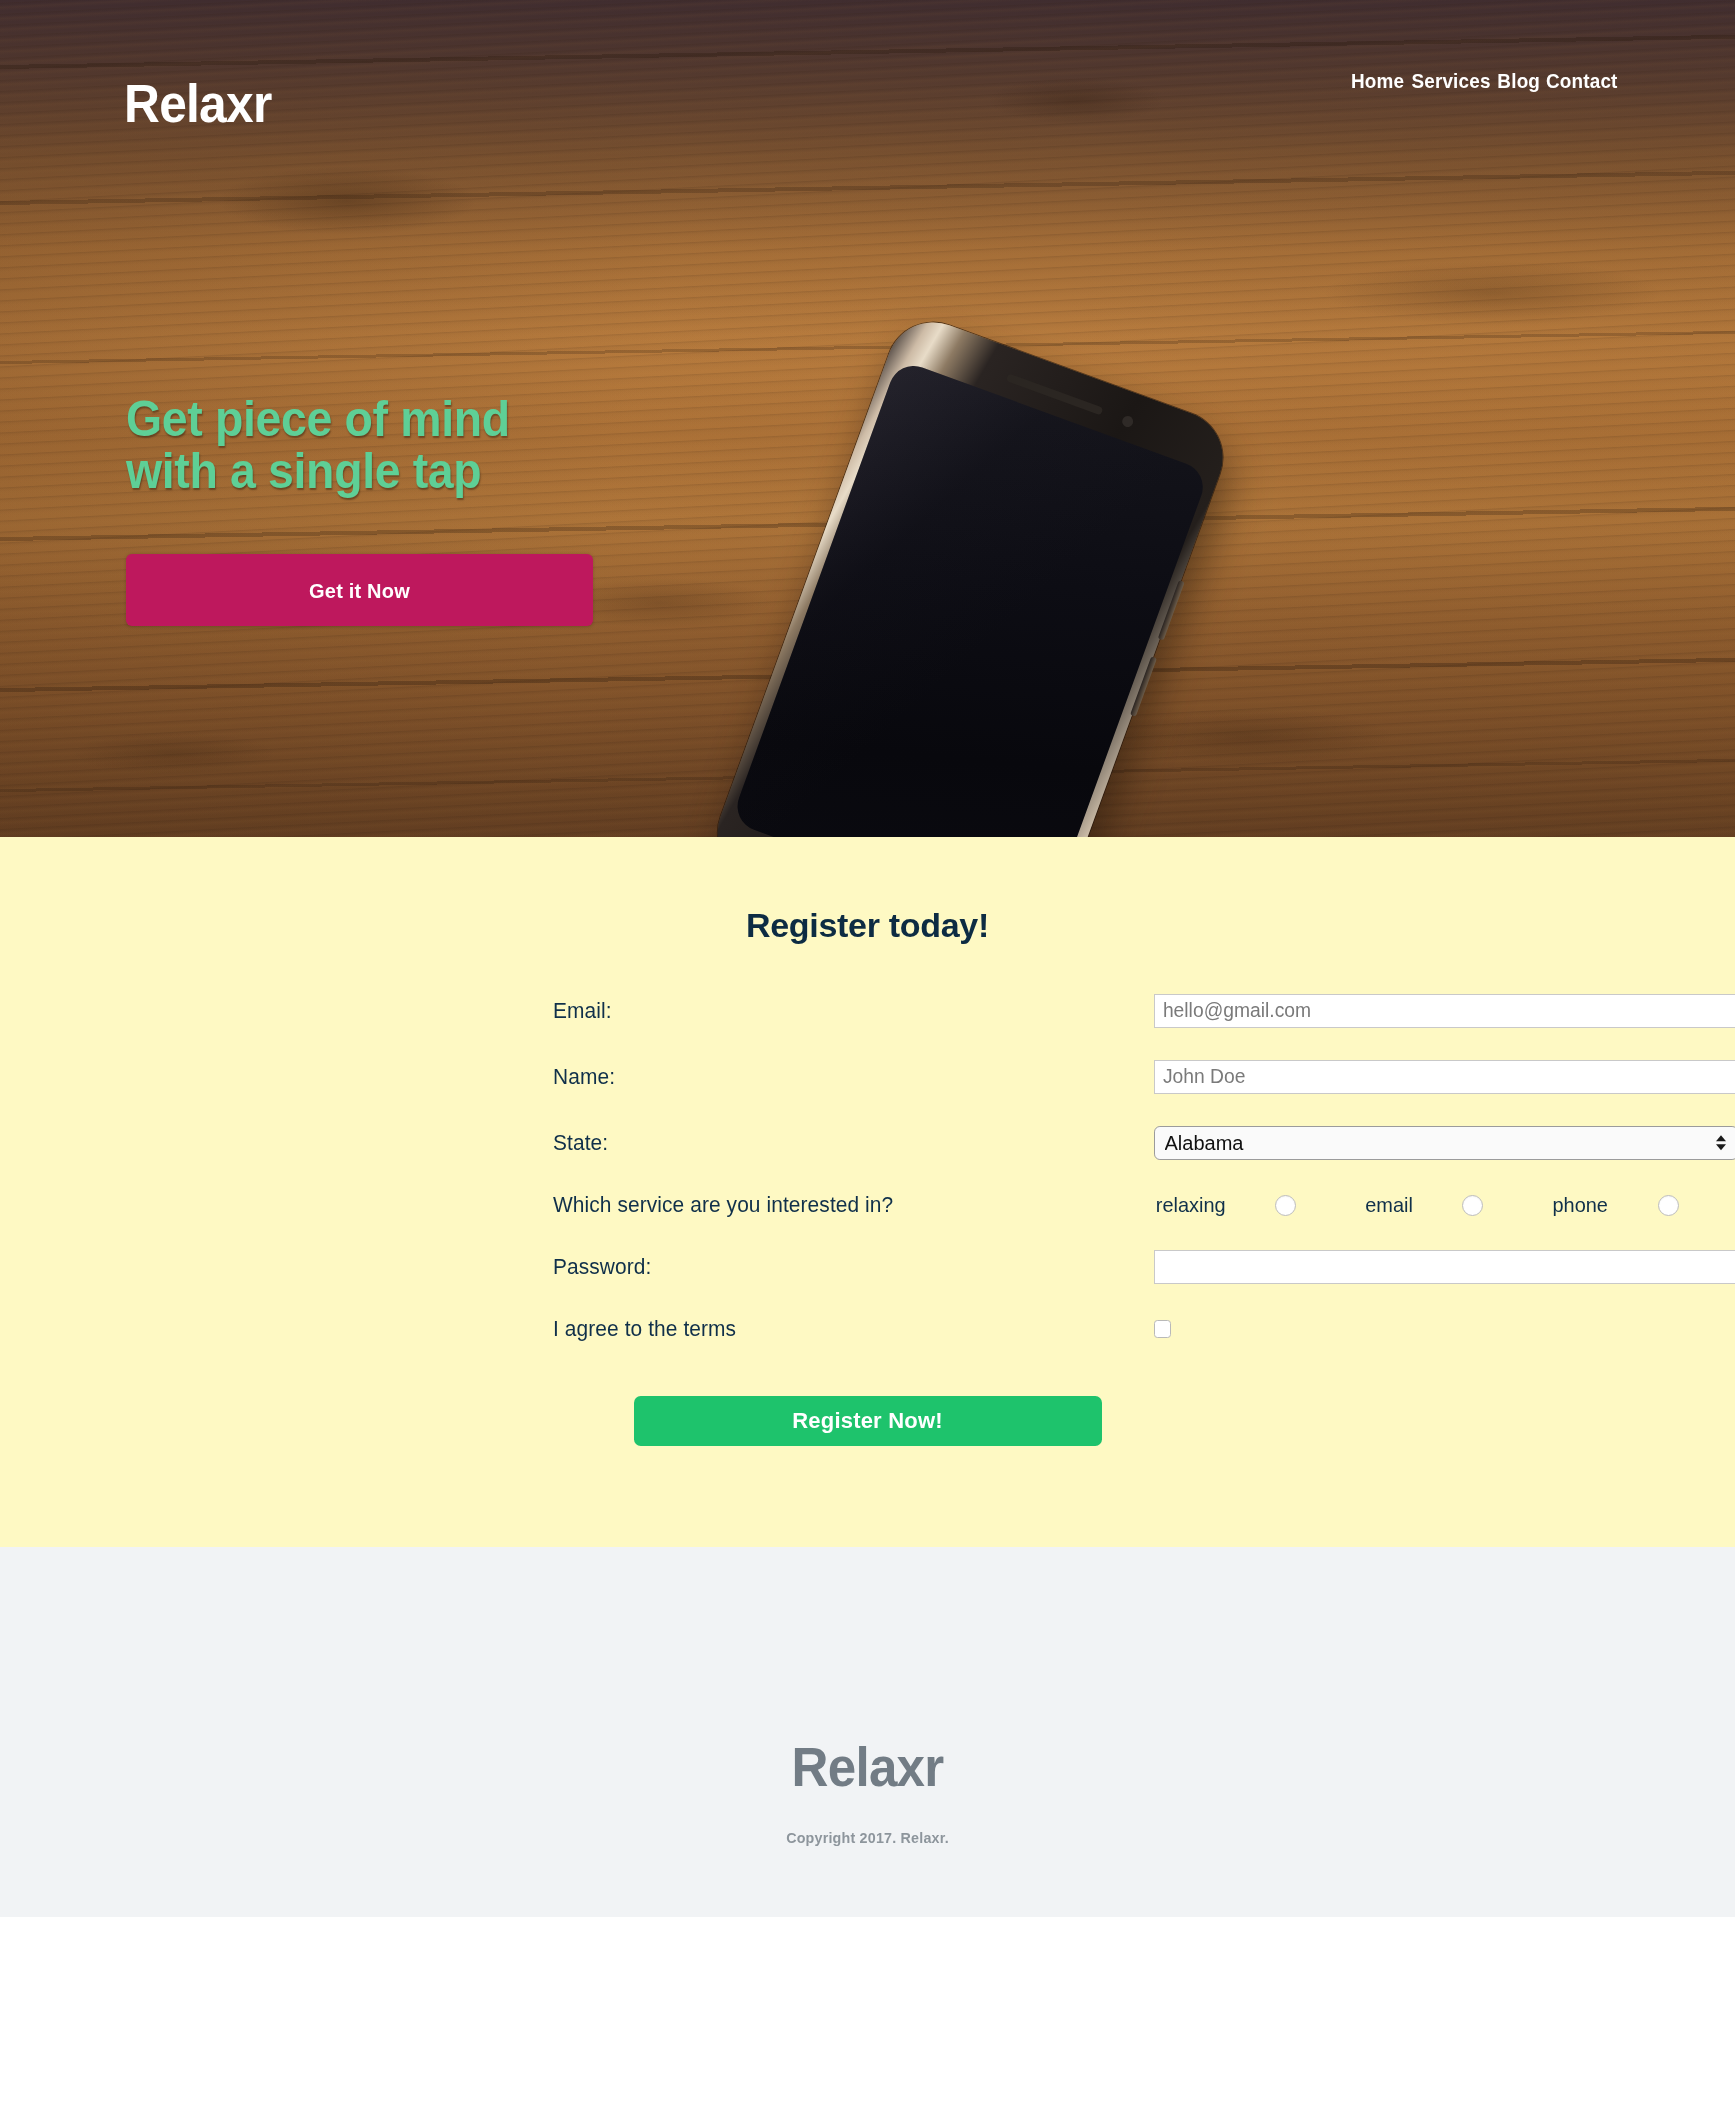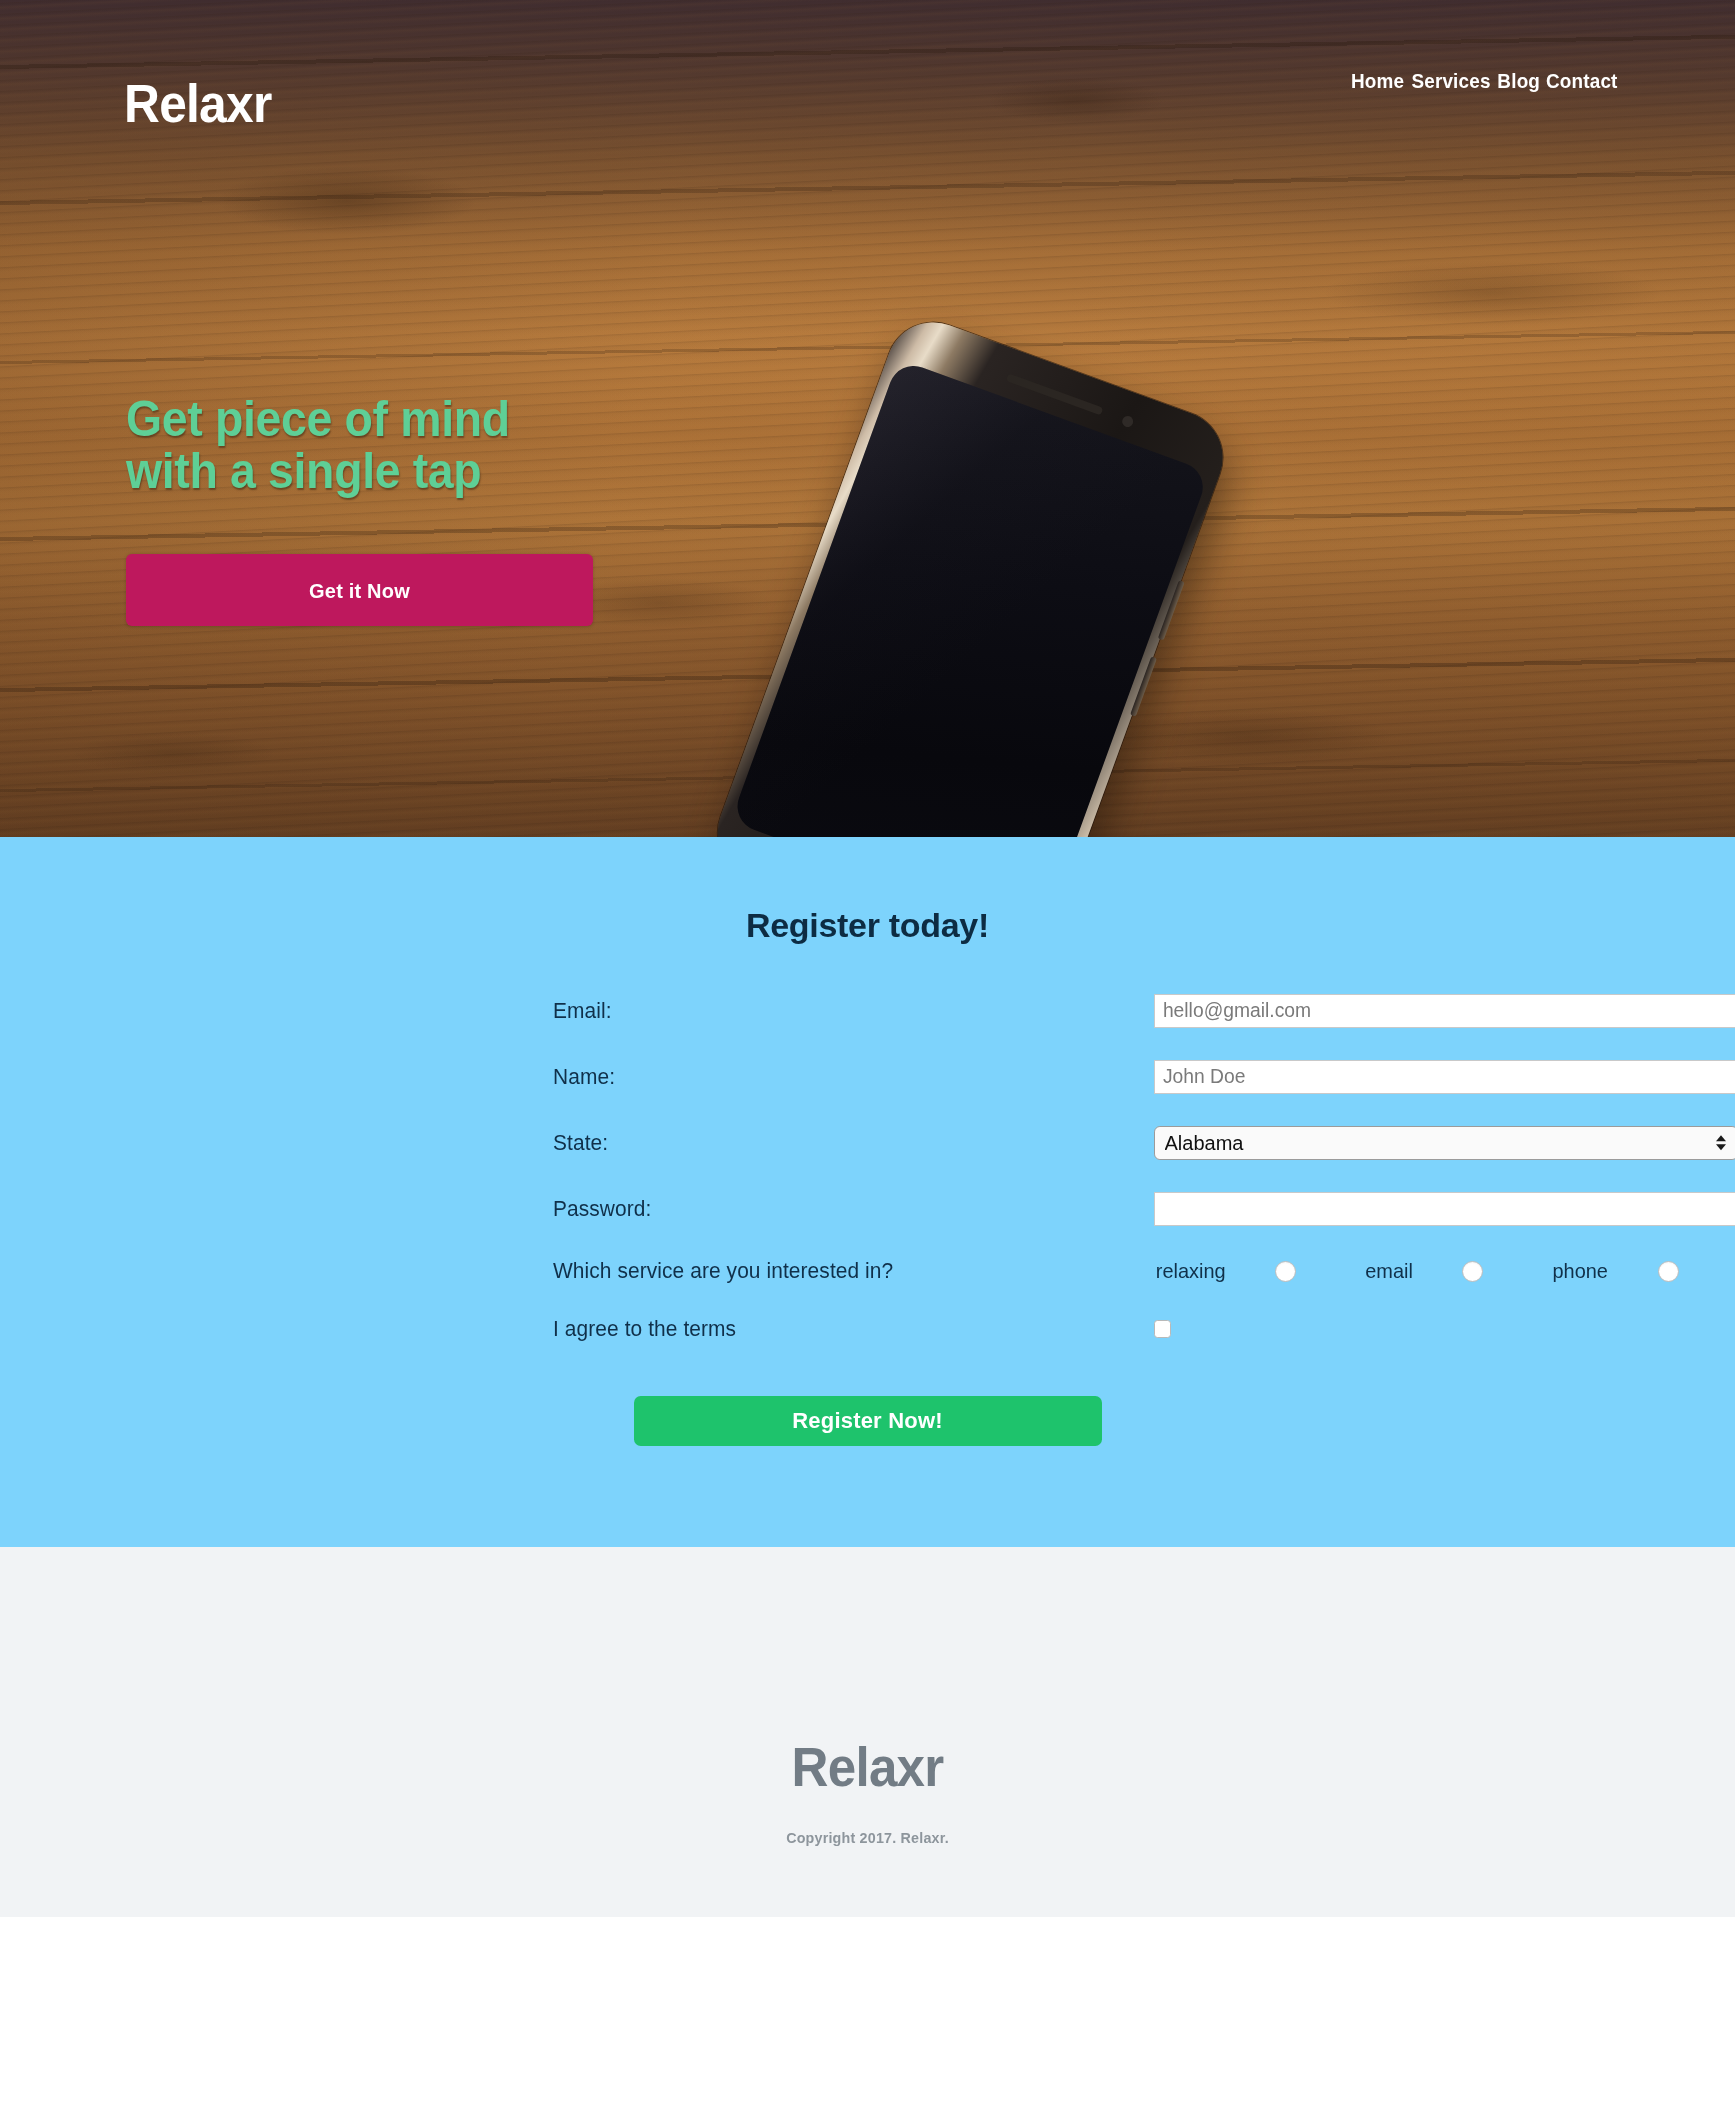--- a/index.html
+++ b/index.html
@@ -209,21 +209,21 @@
     border: none;
     border-radius: 5.9px;
     cursor: pointer;
     font-family: inherit;
     letter-spacing: 0.2px;
     box-shadow: 0 0.8px 3.4px rgba(0,0,0,.18);
   }
 
   
   .register {
-    background: #7dd3fc;
+    background: #fef9c3;
     padding: 0 0 101px;
   }
   .section-title {
     margin: 0;
     padding-top: 69px;
     text-align: center;
     font-size: 34px;
     font-weight: bold;
     color: #0d2c43;
     letter-spacing: -0.3px;
@@ -449,27 +449,20 @@
       <div class="ctrl">
         <div class="sel-wrap">
           <select class="sel">
             <option>Alabama</option>
           </select>
           <span class="sel-arrows">
             <i class="up"></i>
               <i class="dn"></i>
           </span>
         </div>
-      </div>
-    </div>
-
-    <div class="row">
-      <div class="lbl">Password:</div>
-      <div class="ctrl">
-        <input class="txt" type="password" placeholder="" style="">
       </div>
     </div>
 
     <div class="row">
       <div class="lbl">Which service are you interested in?</div>
       <div class="ctrl">
         <div class="radios">
           <label class="radio-item">
             <span class="rtext">relaxing</span>
             <span class="radio-dot"></span>
@@ -482,20 +475,27 @@
           <span class="r-gap"></span>
           <label class="radio-item">
             <span class="rtext">phone</span>
             <span class="radio-dot"></span>
           </label>
         </div>
       </div>
     </div>
 
     <div class="row">
+      <div class="lbl">Password:</div>
+      <div class="ctrl">
+        <input class="txt" type="password" placeholder="" style="">
+      </div>
+    </div>
+
+    <div class="row">
       <div class="lbl">I agree to the terms</div>
       <div class="ctrl">
         <span class="checkbox"></span>
       </div>
     </div>
 
     <div class="submit-row">
       <button class="submit" type="submit">Register Now!</button>
     </div>
   </form>

